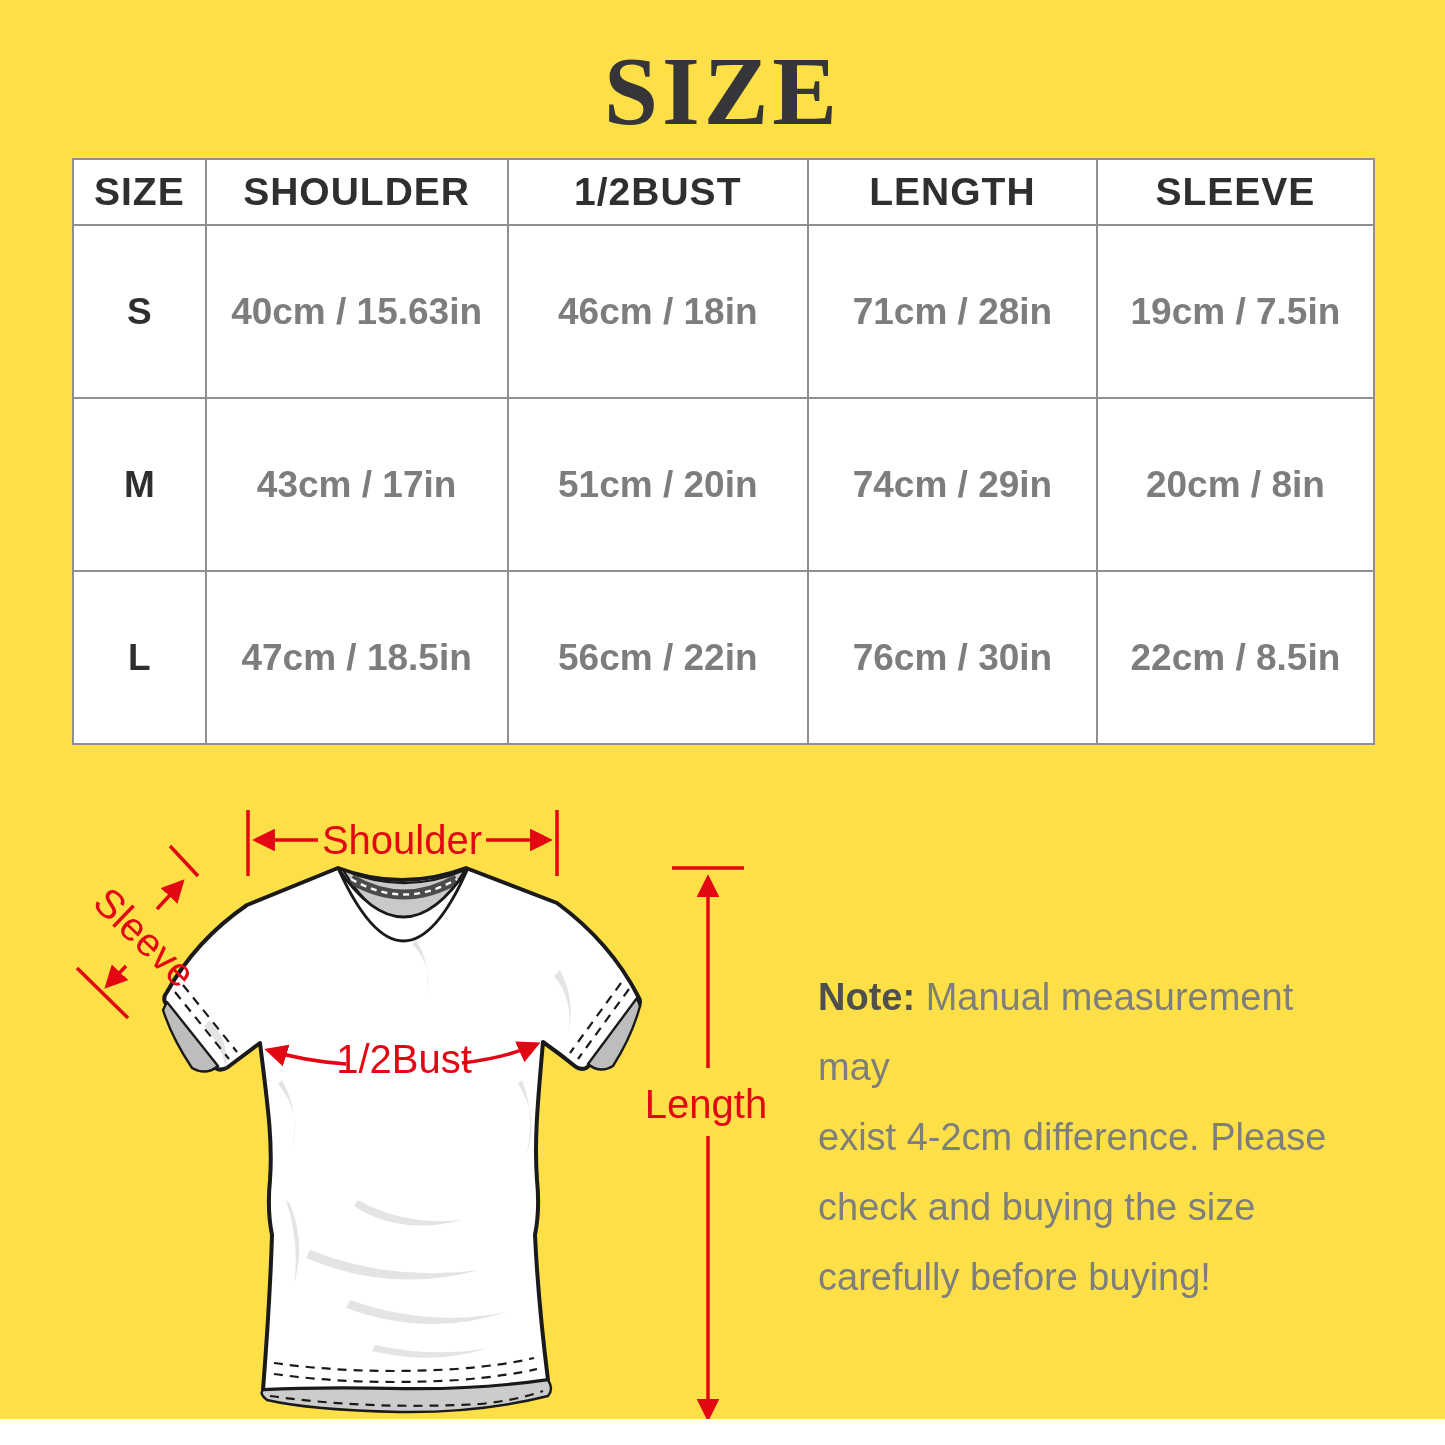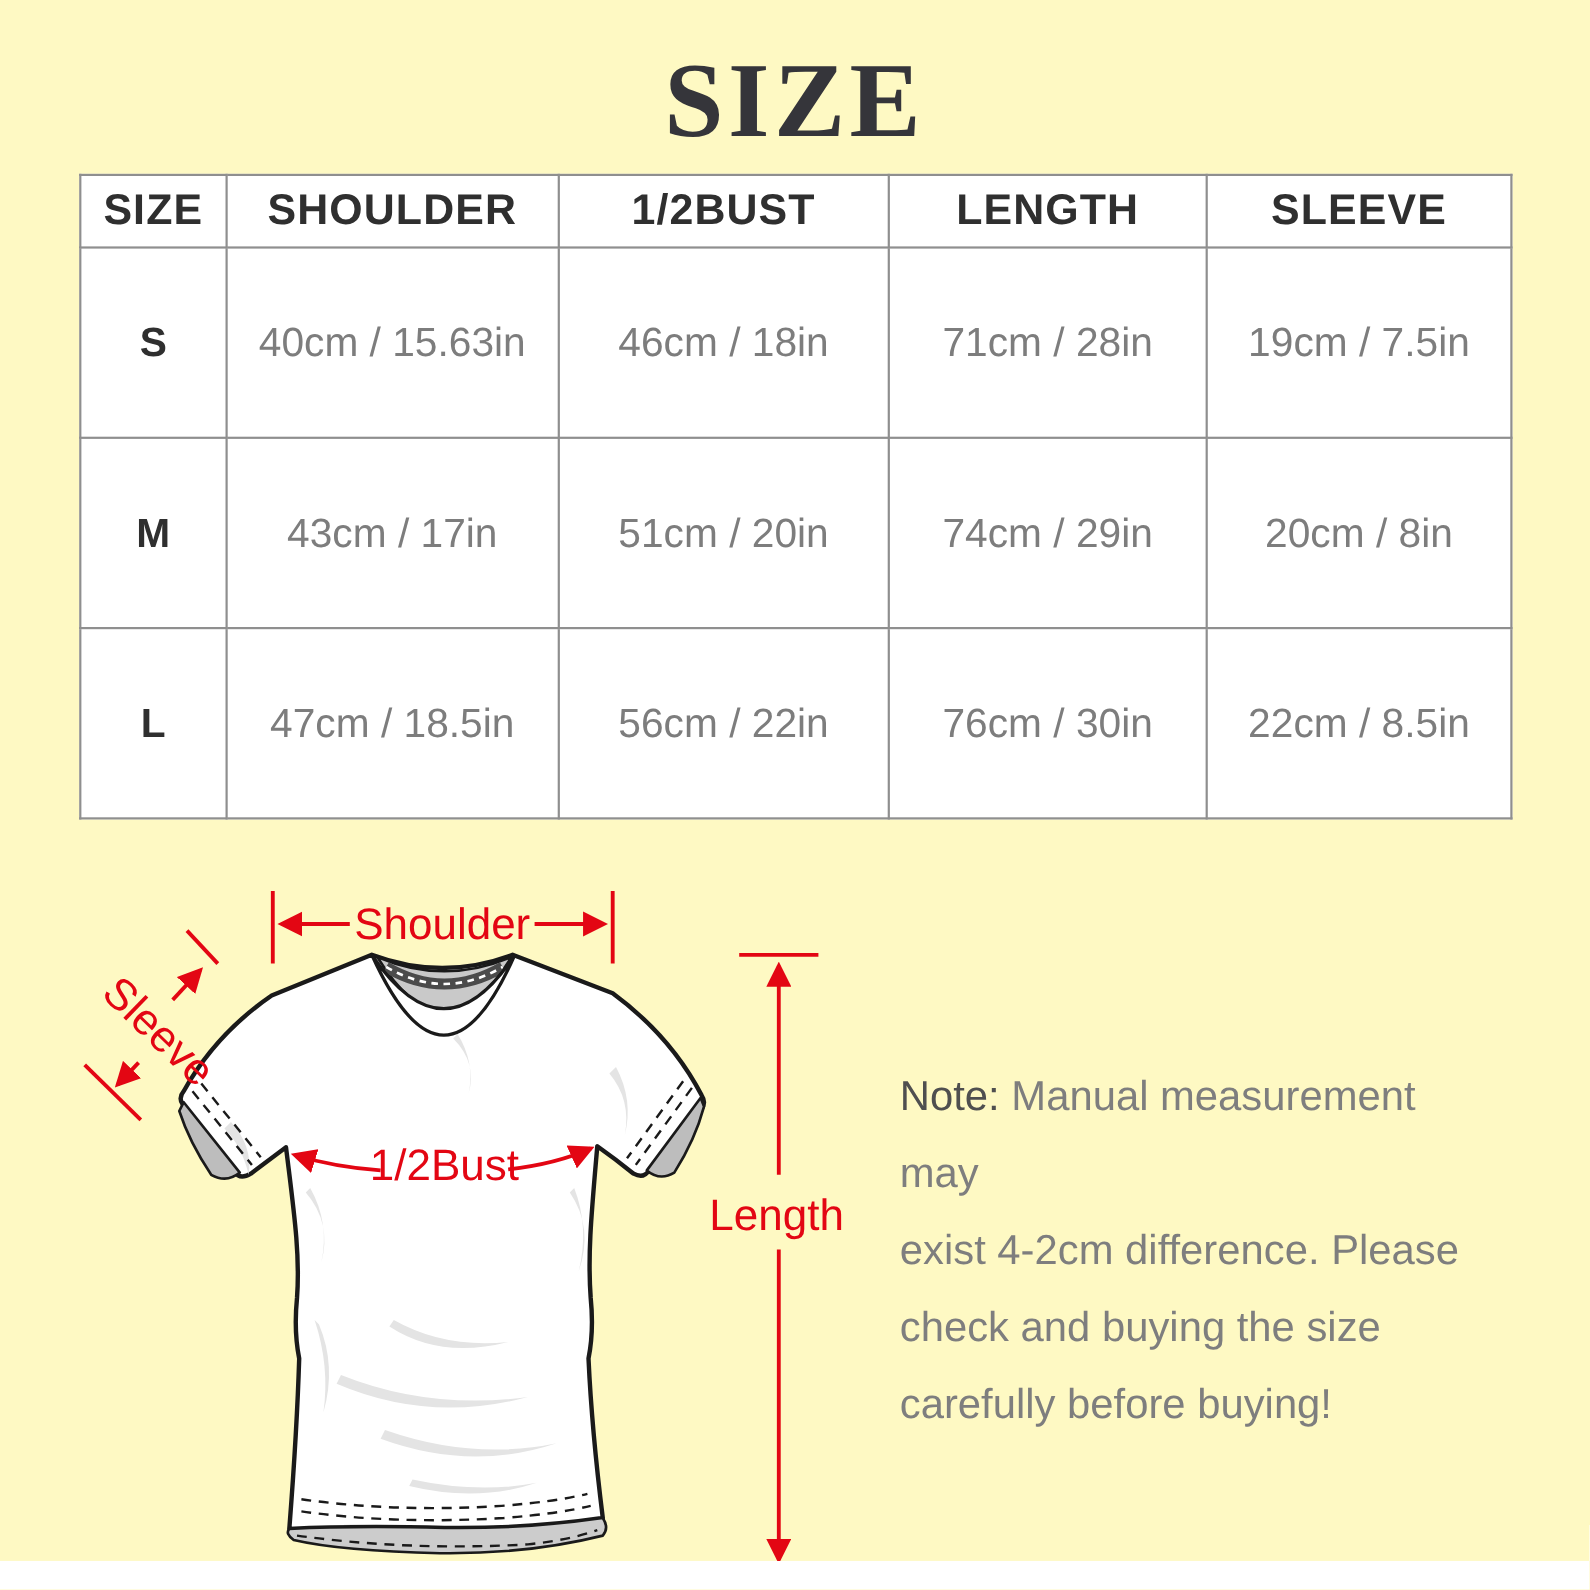--- a/index.html
+++ b/index.html
@@ -1,42 +1,42 @@
 <!DOCTYPE html>
 <html style="--accent: #e30613;"><head>
 <meta charset="utf-8">
 <style>
   :root{ --accent:#e30613; }
   html,body{ margin:0; padding:0; background:#ffffff; }
   .page{
-    position:relative; width:1445px; height:1419px; background:#fef9c3;
+    position:relative; width:1445px; height:1419px; background:#fde047;
     font-family:"Liberation Sans", sans-serif; overflow:hidden;
   }
   .title{
     position:absolute; left:0; right:0; top:36px; margin:0;
     text-align:center; font-family:"Liberation Serif", serif;
     font-weight:bold; font-size:97px; letter-spacing:4px; color:#35353a;
   }
   table.size-table{
     position:absolute; left:72px; top:158px; width:1303px; height:587px;
     border-collapse:collapse; table-layout:fixed; background:#fff;
   }
   .size-table th, .size-table td{
     border:2px solid #8f8f8f; text-align:center; vertical-align:middle; padding:0;
   }
   .size-table thead th{
     height:64px; font-size:39px; font-weight:bold; color:#2f2f2f; letter-spacing:1px;
   }
   .size-table td.size-col{ font-size:37px; font-weight:bold; color:#2f2f2f; }
-  .size-table td.val{ font-size:37px; font-weight:normal; color:#7d7d7d; }
+  .size-table td.val{ font-size:37px; font-weight:bold; color:#7d7d7d; }
   .note{
     position:absolute; left:818px; top:962px; width:540px;
     font-size:38px; line-height:70px; color:#7e7e7e;
   }
-  .note .note-label{ font-weight:normal; color:#4f4f4f; }
+  .note .note-label{ font-weight:bold; color:#4f4f4f; }
   .diagram{ position:absolute; left:60px; top:780px; width:760px; height:665px; }
   .outline{ fill:#ffffff; stroke:#1a1a1a; stroke-width:4; stroke-linejoin:round; }
   .graypart{ fill:#bdbdbd; stroke:#1a1a1a; stroke-width:2.4; stroke-linejoin:round; }
   .hemfold{ fill:#cccccc; stroke:#1a1a1a; stroke-width:2.4; stroke-linejoin:round; }
   .collar-inner{ fill:#c9c9c9; stroke:#1a1a1a; stroke-width:2.4; }
   .collar-band{ fill:#ffffff; stroke:#1a1a1a; stroke-width:3; }
   .stitch{ fill:none; stroke:#1a1a1a; stroke-width:2.2; stroke-dasharray:9 7; }
   .stitch-dark{ fill:none; stroke:#4b4b4b; stroke-width:10; }
   .stitch-white{ fill:none; stroke:#ffffff; stroke-width:2.4; stroke-dasharray:6 5; }
   .wrinkle{ fill:#e4e4e4; stroke:none; }

